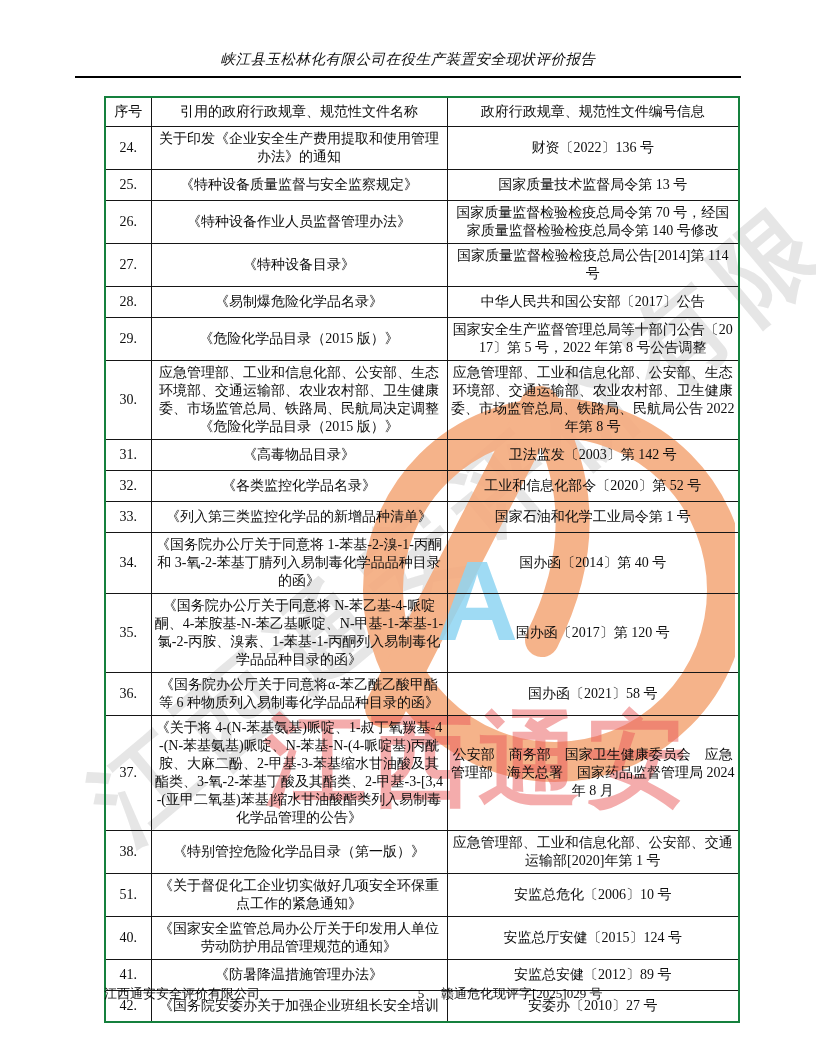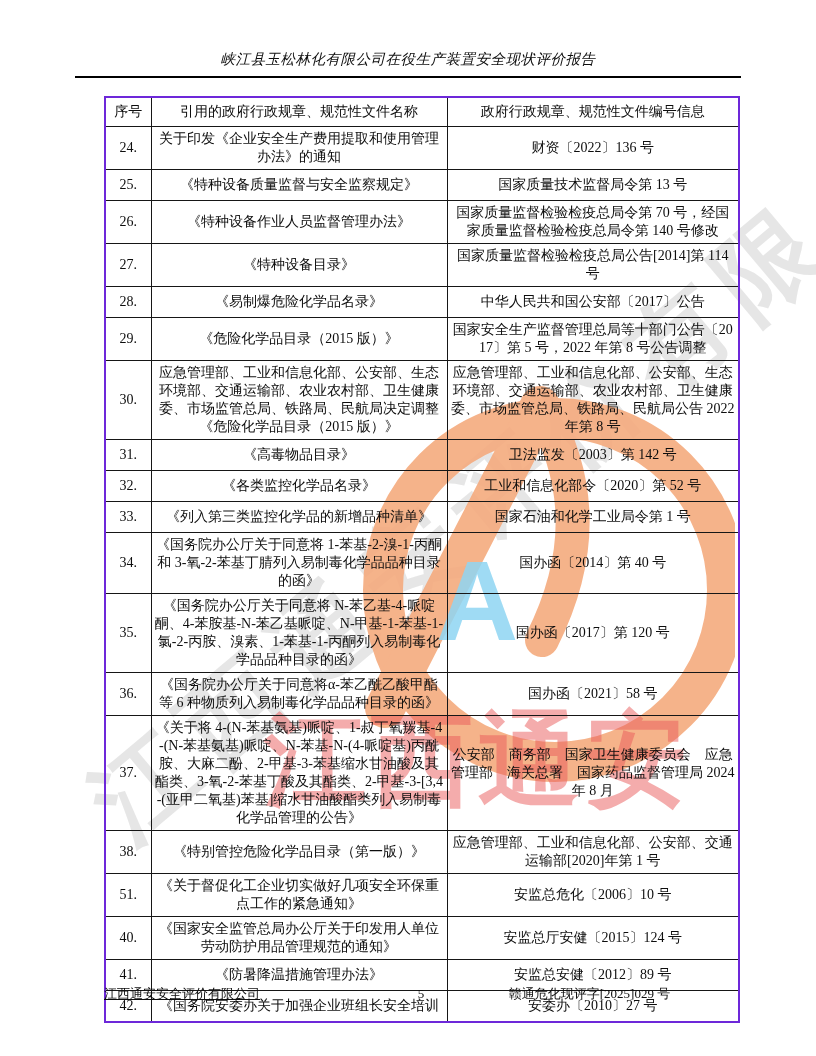--- a/index.html
+++ b/index.html
@@ -38,38 +38,38 @@
     position:absolute; left:75px; top:50px; width:666px;
     text-align:center; font-size:14.5px; letter-spacing:0.5px;
     padding-bottom:7px; border-bottom:2px solid #000;font-style:italic;
   }
 
   table.report-table {
     position:absolute; left:104px; top:96px; width:634px;
     border-collapse:collapse; table-layout:fixed;
     background:transparent;
   }
-  table.report-table { border:2px solid #6d28d9; }
+  table.report-table { border:2px solid #15803d; }
   .report-table th, .report-table td {
     border:1.5px solid #161616;
     font-size:14px; line-height:18px;
     padding:3px 2px; text-align:center; vertical-align:middle;
     font-weight:normal; word-break:break-all;
   }
   .report-table th { height:22px; }
   .report-table td { height:24px; }
   .num-cell { font-size:13.5px; }
 
   .doc-footer {
     position:absolute; left:104px; top:985px; width:634px;
     display:flex; align-items:baseline; font-size:13px;
   }
-  .doc-footer .f-left  { flex:1; text-align:left;text-decoration:underline; }
+  .doc-footer .f-left  { flex:1; text-align:left; }
   .doc-footer .f-mid   { width:40px; text-align:center; }
-  .doc-footer .f-right { flex:1; text-align:center; }
+  .doc-footer .f-right { flex:1; text-align:left; }
 </style>
 </head>
 <body>
 
 <div class="page">
 
   <div class="wm-layer">
     <div class="wm-gray">江西通安评价有限</div>
 
     <svg class="wm-logo" width="405" height="425" viewBox="0 0 405 425" opacity="0.9">

